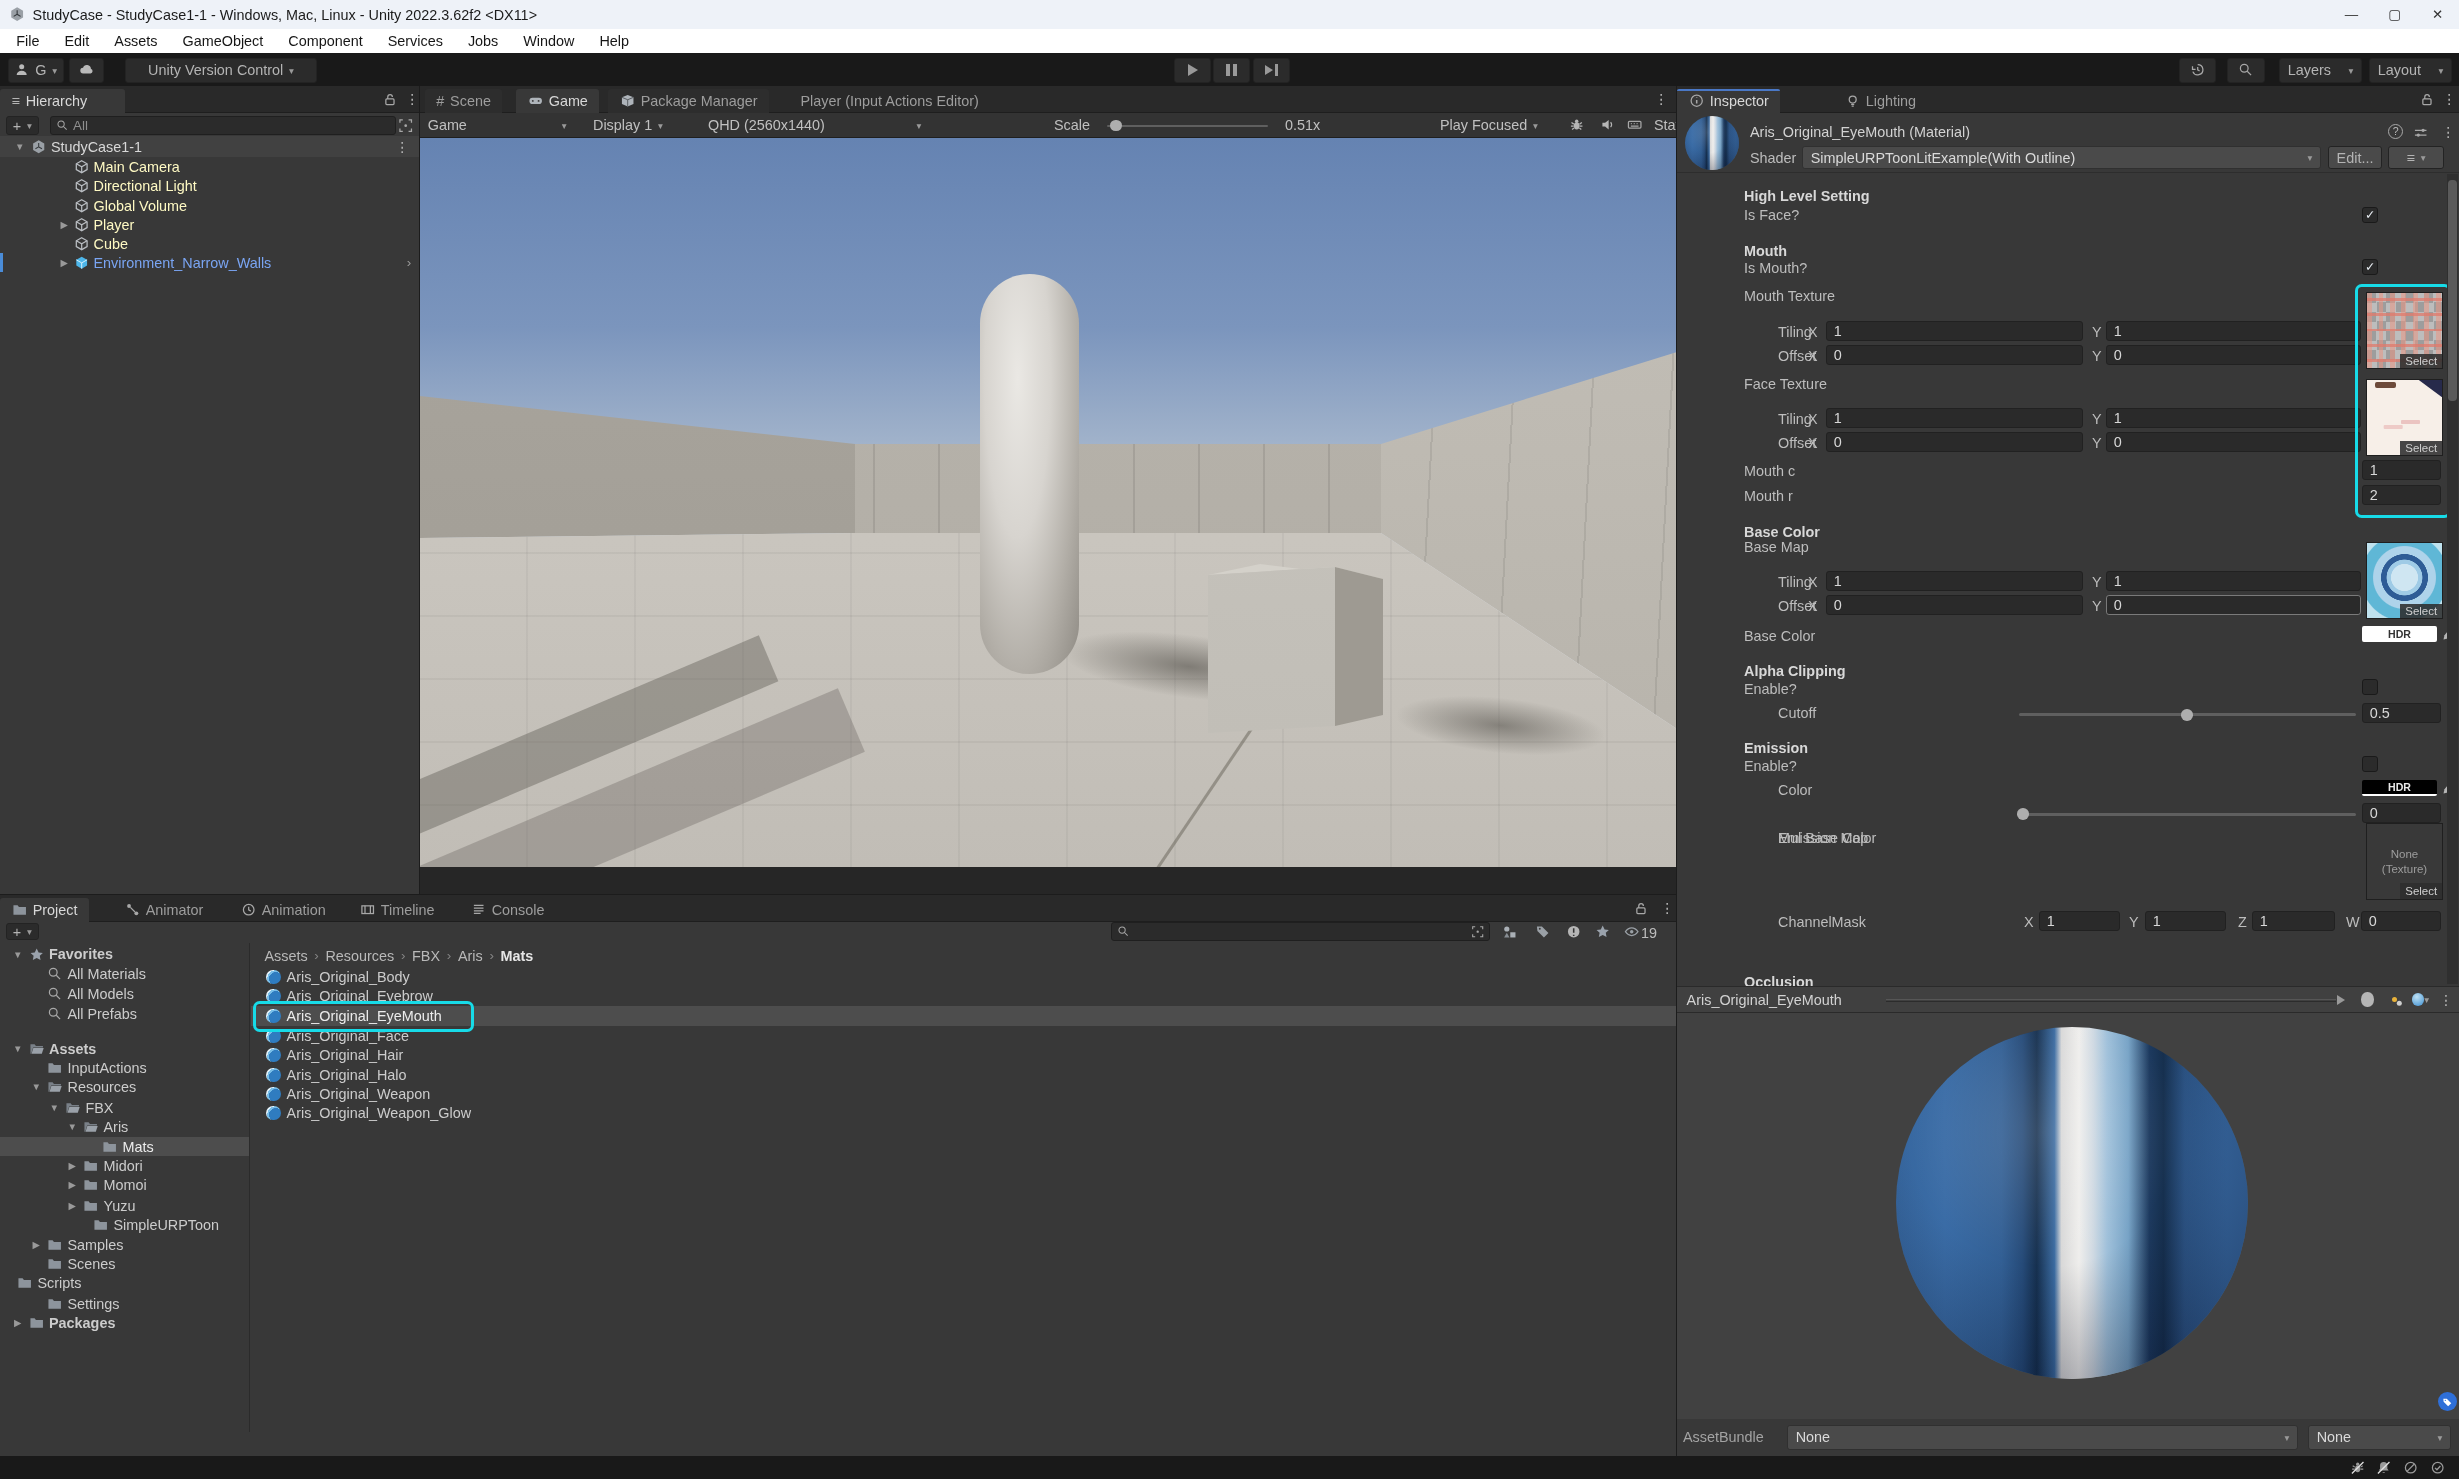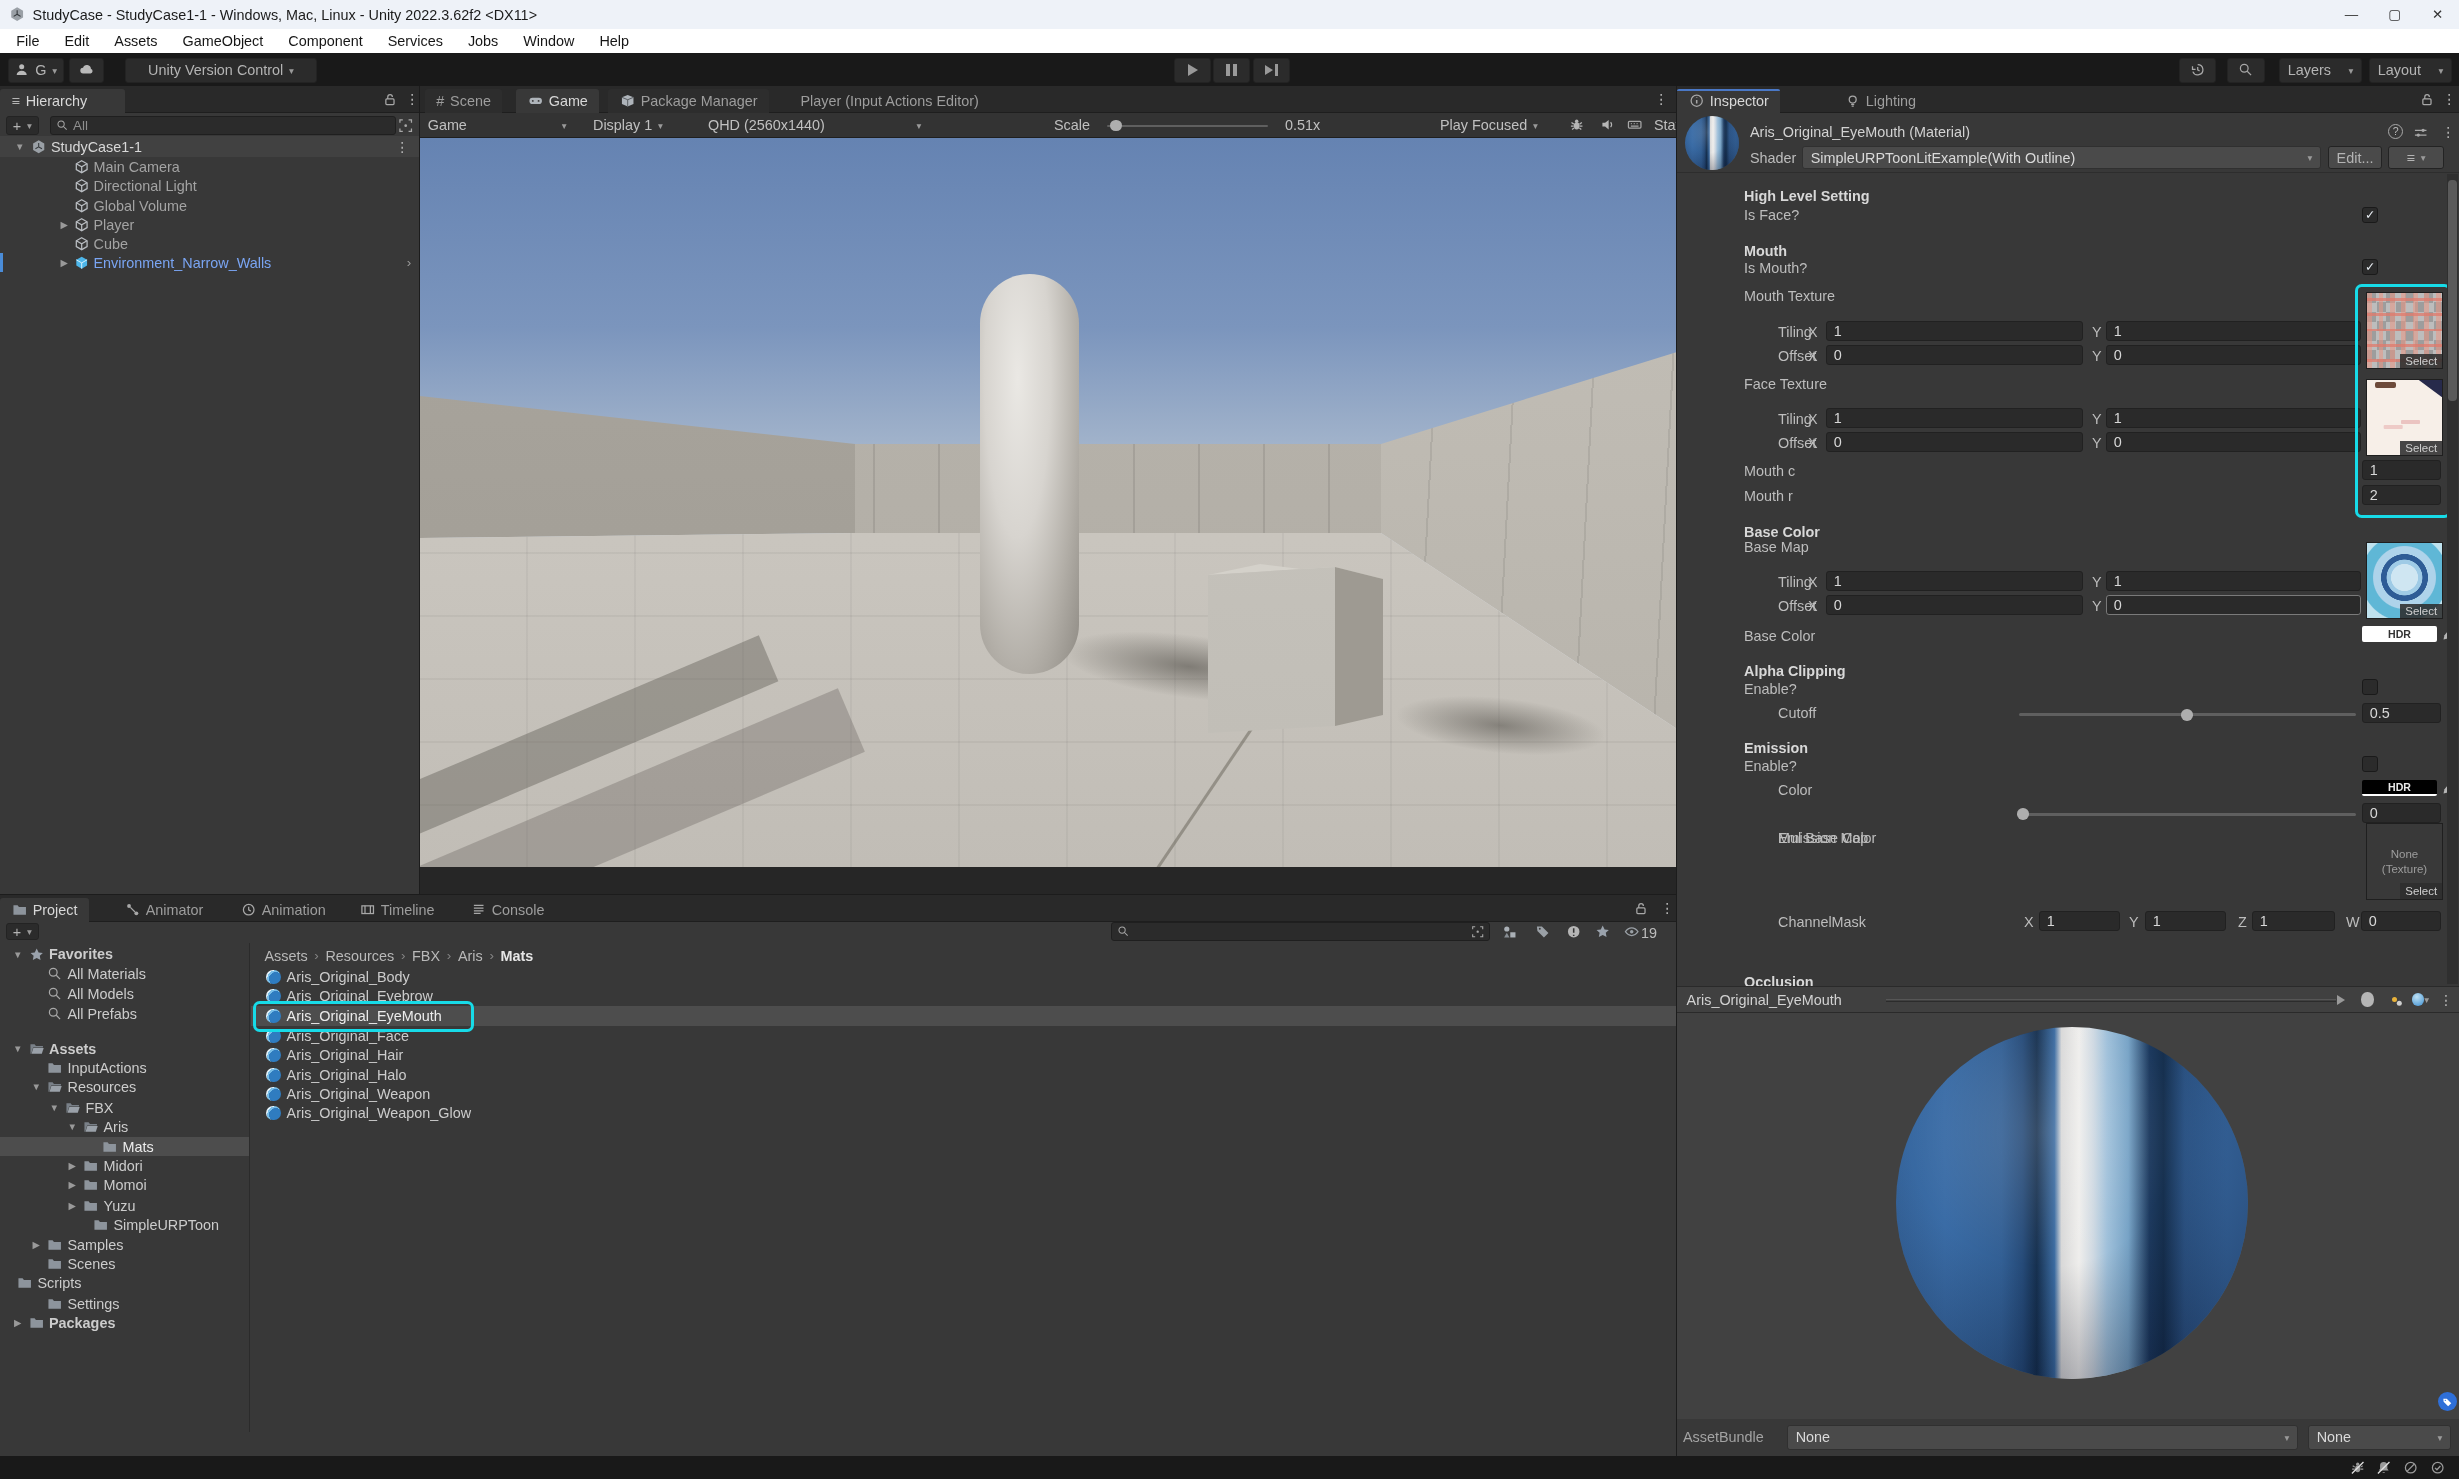--- a/index.html
+++ b/index.html
@@ -48,21 +48,21 @@
 .sphere::after{content:"";position:absolute;inset:0;border-radius:50%;
  background:radial-gradient(circle at 42% 30%,rgba(255,255,255,.14),rgba(0,0,0,0) 42%,rgba(2,6,26,.38) 96%)}
 .matic{width:14.4px;height:14.4px;border-radius:50%;flex:0 0 auto;
  background:radial-gradient(circle at 64% 62%,#2f7cc0 0 50%,#79bfe9 51% 64%,#e4f2fb 65% 100%)}
 
 #hierarchy{left:0;top:86px;width:420px;height:808px;border-right:1px solid #1c1c1c}
 .srch{position:absolute;height:19px;background:#2b2b2b;border:1px solid #1f1f1f;border-radius:2.9px;display:flex;align-items:center;gap:4.8px;padding:0 4.8px}
 .srch input{background:transparent;border:none;outline:none;color:#cfcfcf;font-size:13.4px;width:100%;font-family:inherit}
 .srch input::placeholder{color:#8f8f8f}
 .h-row{position:absolute;left:0;right:0;height:19px;display:flex;align-items:center;gap:3.8px;padding-left:58px}
-.h-row .lbl{color:#a3a3a3;white-space:nowrap}
+.h-row .lbl{color:#fef9c3;white-space:nowrap}
 .h-row .prefab{color:#7aa5f3}
 .selbar{position:absolute;left:0;top:0;width:2.9px;height:19px;background:#4a8cd8}
 .harrow{position:absolute;right:7.7px;color:#9a9a9a;font-size:13.4px}
 #scene-row{position:absolute;left:0;right:0;top:50px;height:21px;background:#414141;display:flex;align-items:center;gap:4.8px;padding-left:13.4px;color:#d8d8d8}
 
 #game{left:420px;top:86px;width:1257px;height:808px;background:#262626}
 #game-toolbar{position:absolute;left:0;top:27px;right:0;height:25px;background:#333333;border-bottom:1px solid #1f1f1f;color:#c0c0c0}
 #game-toolbar .itm{position:absolute;top:0;height:24px;display:flex;align-items:center;gap:5.8px;font-size:14.4px;color:#c0c0c0}
 #viewport{position:absolute;left:0;top:52px;width:1257px;height:729px;overflow:hidden;background:linear-gradient(180deg,#6583b2 0%,#7b95bd 26%,#a8b8cd 45%,#ccd3dc 55%,#d8dce1 60%)}
 .vobj{position:absolute;inset:0}

